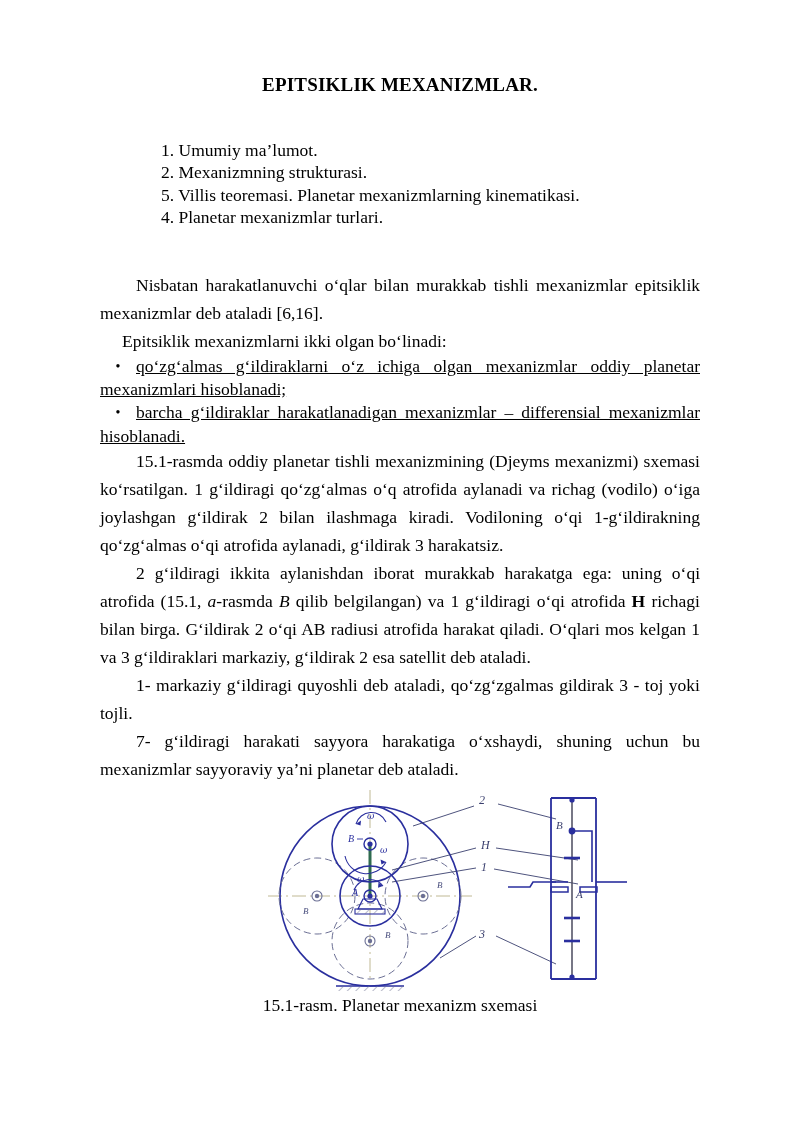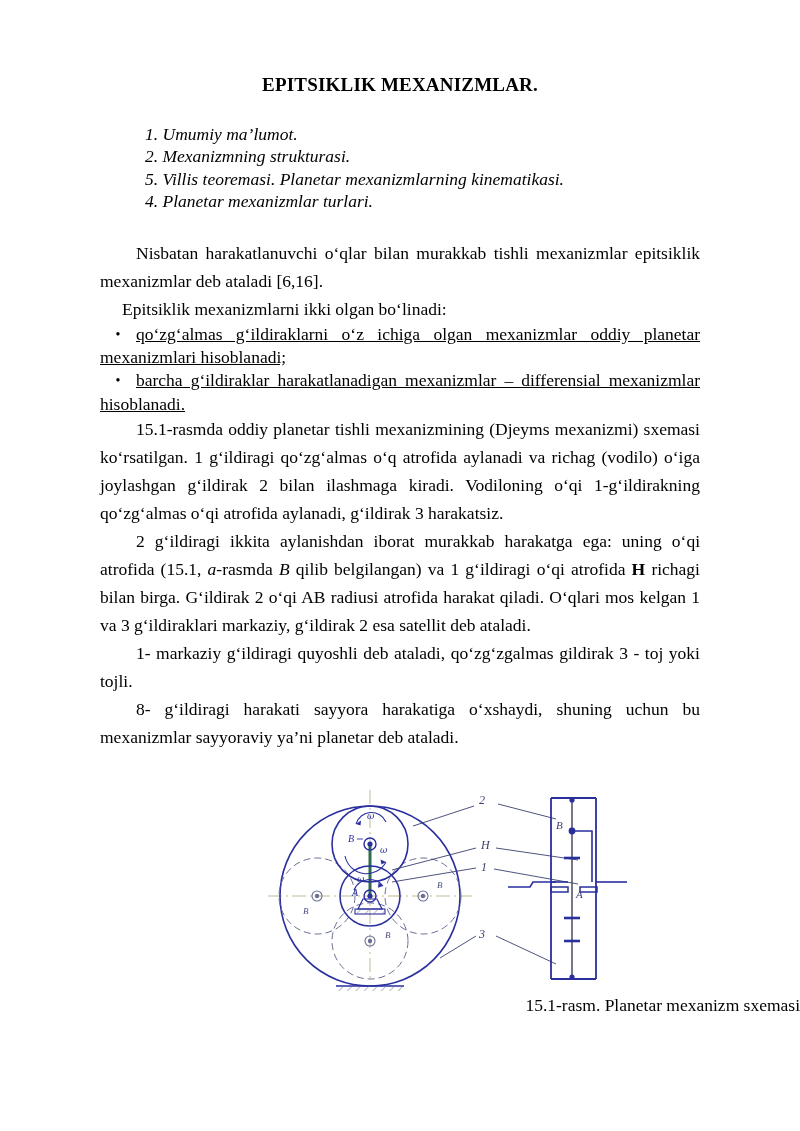--- a/index.html
+++ b/index.html
@@ -36,24 +36,23 @@
     font-weight: bold;
     text-align: center;
     margin: 0;
     padding-top: 74px;
     letter-spacing: 0.2px;
     line-height: 1.2;
   }
 
   ul.toc {
     list-style: none;
-    margin: 0;
+    margin: 16px;
     padding: 0;
     padding-top: 26px;
-    font-style: italic;
   }
   ul.toc li {
     font-size: 17.5px;
     line-height: 22.5px;
     padding-left: 45px;
   }
 
   .body-block {
     padding-top: 26px;
   }
@@ -97,21 +96,21 @@
     text-align: center;
   }
   .fig-svg-holder {
     width: 800px;
     height: 205px;
     position: relative;
   }
   .fig-caption {
     font-size: 17.5px;
     line-height: 22px;
-    text-align: right;
+    text-align: center;
     margin-top: 3px;
   }
 
   i.it { font-style: italic; }
   b.bd { font-weight: bold; }
 </style>
 </head>
 <body>
 
 <div class="page">
@@ -137,21 +136,21 @@
         <li><span class="bullet-mark">•</span><span>qo‘zg‘almas g‘ildiraklarni o‘z ichiga olgan mexanizmlar oddiy planetar mexanizmlari hisoblanadi;</span></li>
         <li><span class="bullet-mark">•</span><span>barcha g‘ildiraklar harakatlanadigan mexanizmlar – differensial mexanizmlar hisoblanadi.</span></li>
       </ul>
 
       <p class="para">15.1-rasmda oddiy planetar tishli mexanizmining (Djeyms mexanizmi) sxemasi ko‘rsatilgan. 1 g‘ildiragi qo‘zg‘almas o‘q atrofida aylanadi va richag (vodilo) o‘iga joylashgan g‘ildirak  2 bilan ilashmaga kiradi. Vodiloning o‘qi 1-g‘ildirakning qo‘zg‘almas o‘qi atrofida aylanadi, g‘ildirak 3 harakatsiz.</p>
 
       <p class="para"><span>2 g‘ildiragi ikkita aylanishdan iborat murakkab harakatga ega: uning o‘qi atrofida (15.1, </span><i class="it">a</i><span>-rasmda </span><i class="it">B</i><span> qilib belgilangan) va 1 g‘ildiragi o‘qi atrofida </span><b class="bd">H</b><span> richagi bilan birga. G‘ildirak 2 o‘qi AB radiusi atrofida harakat qiladi. O‘qlari mos kelgan 1 va 3 g‘ildiraklari markaziy, g‘ildirak 2 esa satellit deb ataladi.</span></p>
 
       <p class="para">1- markaziy g‘ildiragi quyoshli deb ataladi, qo‘zg‘zgalmas gildirak 3 - toj yoki tojli.</p>
 
-      <p class="para">8- g‘ildiragi harakati sayyora harakatiga o‘xshaydi, shuning uchun bu mexanizmlar sayyoraviy ya’ni planetar deb ataladi.</p>
+      <p class="para">7- g‘ildiragi harakati sayyora harakatiga o‘xshaydi, shuning uchun bu mexanizmlar sayyoraviy ya’ni planetar deb ataladi.</p>
 
     </div>
   </div>
 
   <div class="fig-wrap">
     <div class="fig-svg-holder">
       <svg width="800" height="205" viewBox="0 0 800 205" xmlns="http://www.w3.org/2000/svg">
         <defs>
           <pattern id="hatchGround" width="6" height="6" patternUnits="userSpaceOnUse" patternTransform="rotate(45)">
             <line x1="0" y1="0" x2="0" y2="6" stroke="#6b6f8e" stroke-width="1.1"></line>

